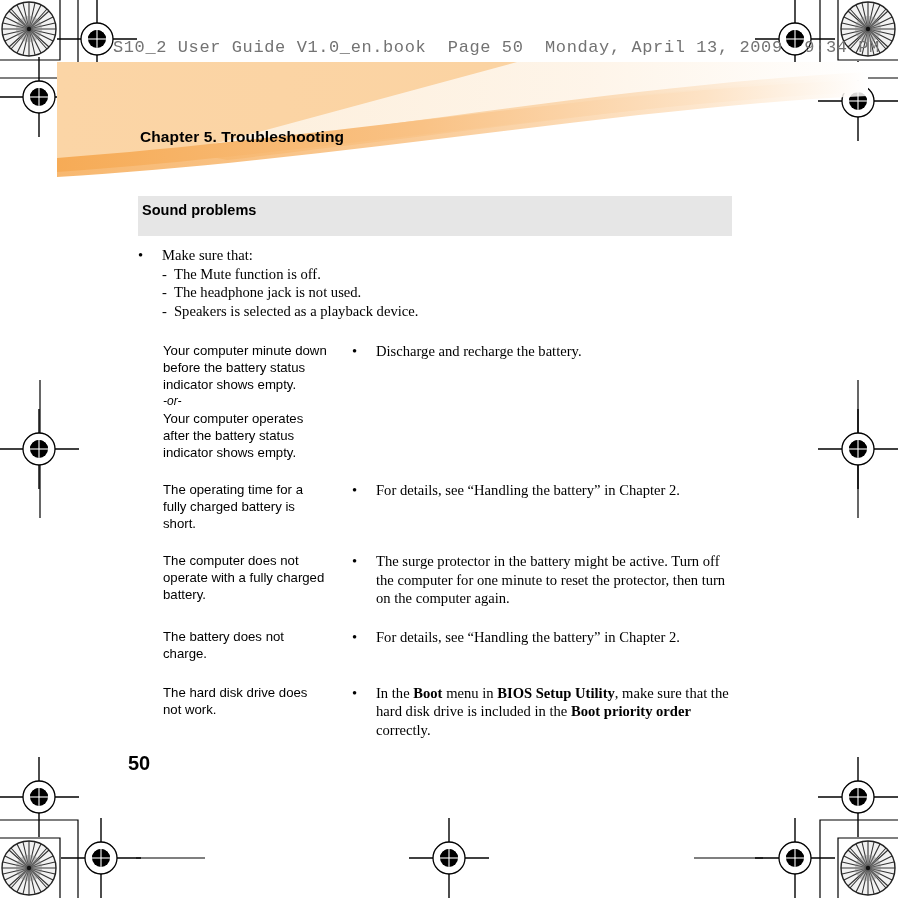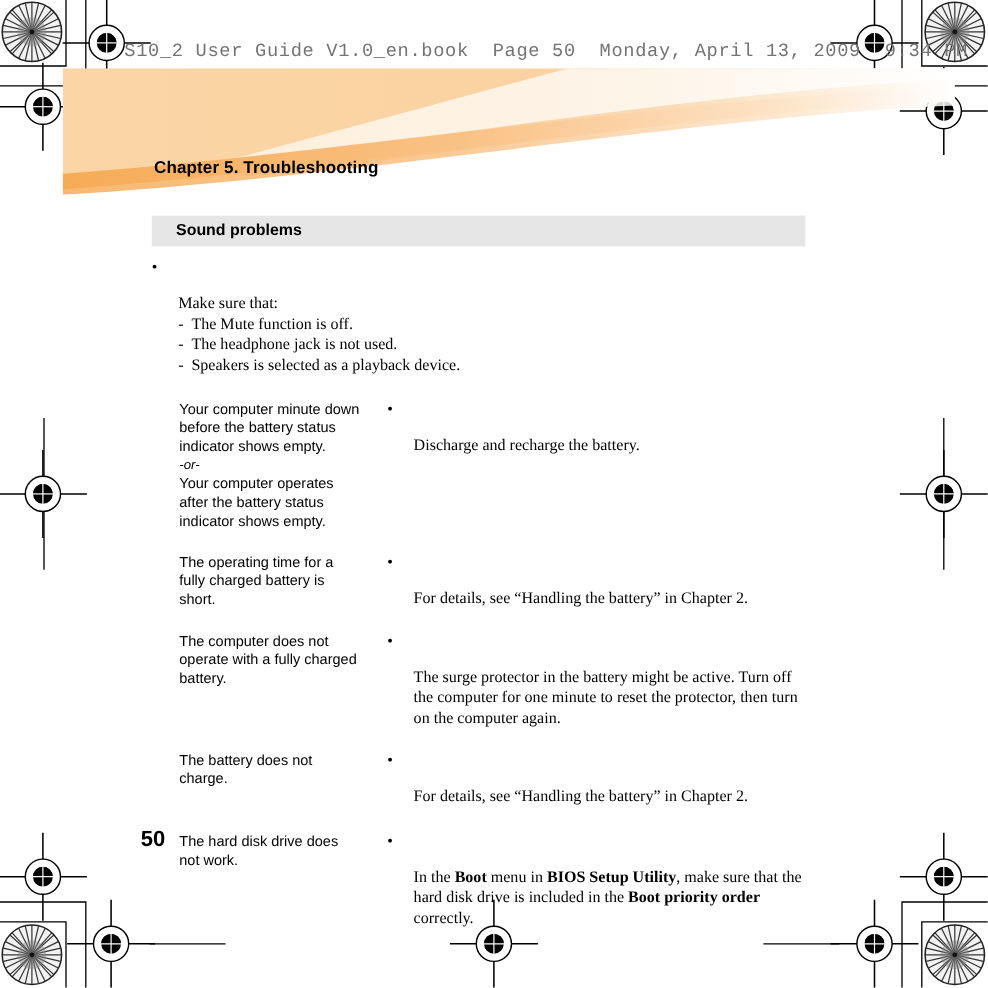--- a/index.html
+++ b/index.html
@@ -40,40 +40,40 @@
   .banner {
     position: absolute;
     left: 57px;
     top: 62px;
     width: 811px;
     height: 115px;
   }
   .banner-title {
     position: absolute;
     left: 140px;
-    top: 144px;
+    top: 128px;
     font-family: "Liberation Sans", sans-serif;
     font-size: 15.5px;
     font-weight: bold;
     color: #000;
     letter-spacing: 0.1px;
   }
 
   
   .content {
     position: absolute;
     left: 138px;
     top: 196px;
     width: 594px;
   }
   .section-head {
     background: #e6e6e6;
-    height: 28px;
+    height: 40px;
     line-height: 28px;
-    padding-left: 22px;
+    padding-left: 4px;
     font-family: "Liberation Sans", sans-serif;
     font-size: 14.5px;
     font-weight: bold;
     color: #000;
     box-sizing: border-box;
   }
   .trouble-row {
     display: flex;
     align-items: flex-start;
     padding-top: 10px;
@@ -99,21 +99,21 @@
     line-height: 18.5px;
     color: #000;
   }
   .bullet {
     width: 24px;
     flex: none;
     font-family: "Liberation Serif", serif;
     font-size: 14.6px;
     line-height: 18.5px;
   }
-  .fix-text { flex: 1; margin-top: 33px; }
+  .fix-text { flex: 1; }
   .sub-item {
     display: flex;
     line-height: 18.5px;
   }
   .sub-dash { width: 12px; flex: none; }
   .sub-text { flex: 1; }
   .b { font-weight: bold; }
 
   
   .row-gap-sm { height: 10px; }

